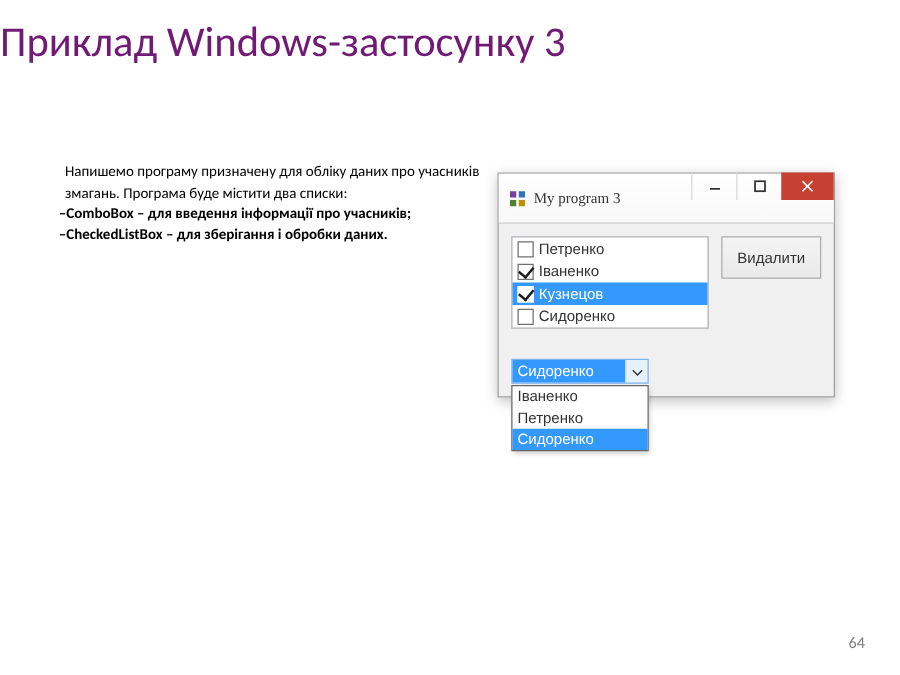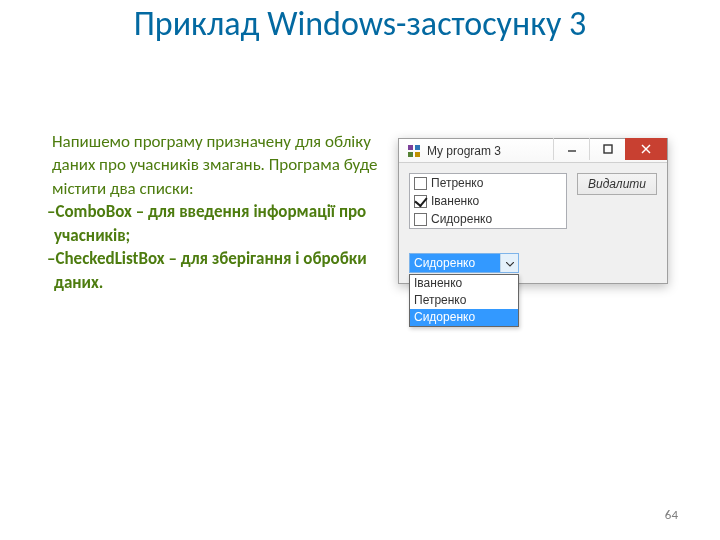--- a/index.html
+++ b/index.html
@@ -6,68 +6,69 @@
   body {
     width: 720px;
     height: 540px;
     background: #fff;
     font-family: "Calibri", "Segoe UI", Arial, sans-serif;
     color: #000;
     position: relative;
     overflow: hidden;
   }
   .slide-title {
-    text-align: center;
+    text-align: left;
     font-size: 34px;
     font-weight: 400;
-    padding-top: 4px;
+    padding-top: 15px;
     line-height: 1.15;
-    color: #0369a1;
+    color: #701a75;
   }
   .body-text {
     position: absolute;
     left: 52px;
     top: 130px;
     width: 340px;
-    font-size: 17px;
+    font-size: 12px;
     line-height: 1.38;
-    color: #4d7c0f;
+    color: #000000;
   }
   .bullet-line {
     text-indent: -7px;
     padding-left: 2px;
     font-weight: bold;
   }
   .page-num {
     position: absolute;
-    right: 42px;
+    right: 28px;
     bottom: 18px;
     font-size: 13px;
     color: #7f7f7f;
     text-align: center;
   }
 
   
   .window {
     position: absolute;
     left: 398px;
     top: 138px;
     width: 270px;
     background: #f0f0f0;
     border: 1px solid #9f9f9f;
     box-shadow: 0 3px 10px rgba(0,0,0,.25);
     font-family: "Segoe UI", Arial, sans-serif;
     font-size: 12px;
   }
   .titlebar {
-    height: 24px;
+    height: 40px;
     background: linear-gradient(#fff, #f8f8f8);
     border-bottom: 1px solid #d0d0d0;
     display: flex;
     align-items: center;
+    font-family: Liberation Serif, serif;
   }
   .app-icon {
     width: 14px;
     height: 14px;
     margin: 0 6px 0 8px;
     display: inline-block;
   }
   .app-icon svg { display: block; }
   .title-text {
     flex: 1;
@@ -130,30 +131,29 @@
     left: 2px; top: -1px;
     width: 6px; height: 9px;
     border-right: 2px solid #1b1b1b;
     border-bottom: 2px solid #1b1b1b;
     transform: rotate(40deg);
   }
   .chk-item.selected .chk-box { border-color: #fff; }
 
   .btn {
     width: 80px;
-    height: 22px;
+    height: 34px;
     border: 1px solid #acacac;
     background: linear-gradient(#f4f4f4,#e9e9e9);
     font-size: 12px;
     color: #333;
     display: flex;
     align-items: center;
     justify-content: center;
     cursor: default;
-    font-style: italic;
   }
 
   .gap { height: 24px; }
 
   
   .combo {
     width: 110px;
     height: 20px;
     border: 1px solid #7eb4ea;
     background: #e5f1fb;
@@ -249,20 +249,24 @@
       <div class="col-list">
         <div class="checked-list" id="checked-list">
             <div class="chk-item">
               <span class="chk-box"></span>
               <span>Петренко</span>
             </div>
             <div class="chk-item">
               <span class="chk-box checked"></span>
               <span>Іваненко</span>
             </div>
+            <div class="chk-item selected">
+              <span class="chk-box checked"></span>
+              <span>Кузнецов</span>
+            </div>
             <div class="chk-item">
               <span class="chk-box"></span>
               <span>Сидоренко</span>
             </div>
           </div>
       </div>
       <div class="btn">Видалити</div>
     </div>
 
     <div class="gap"></div>

